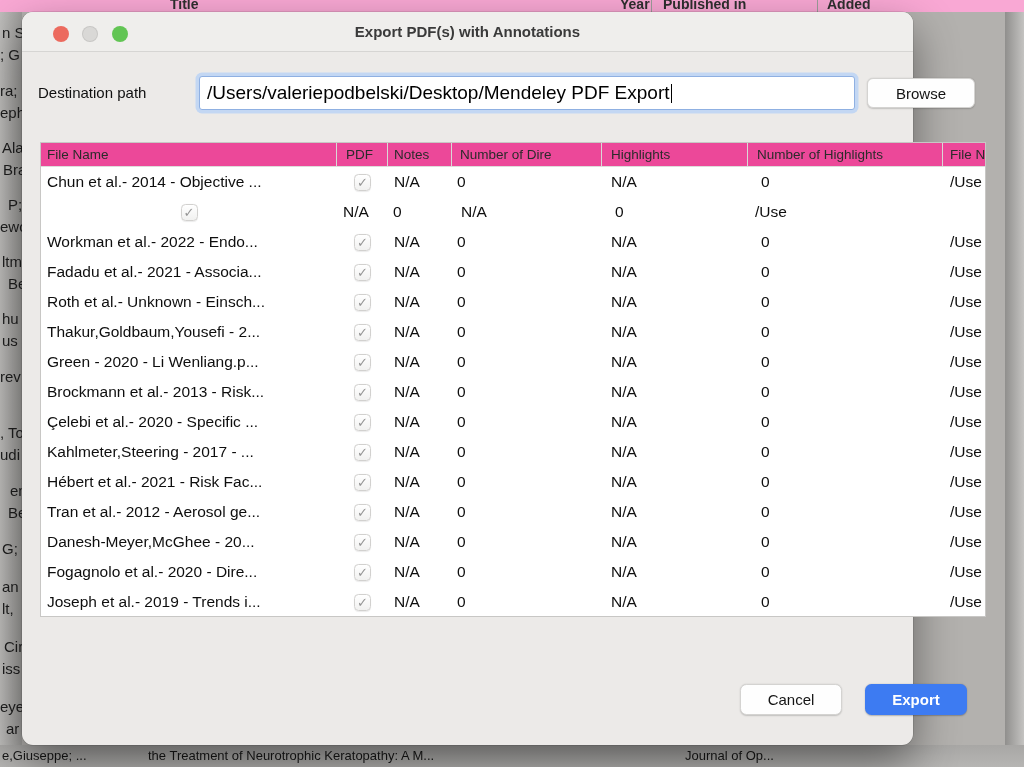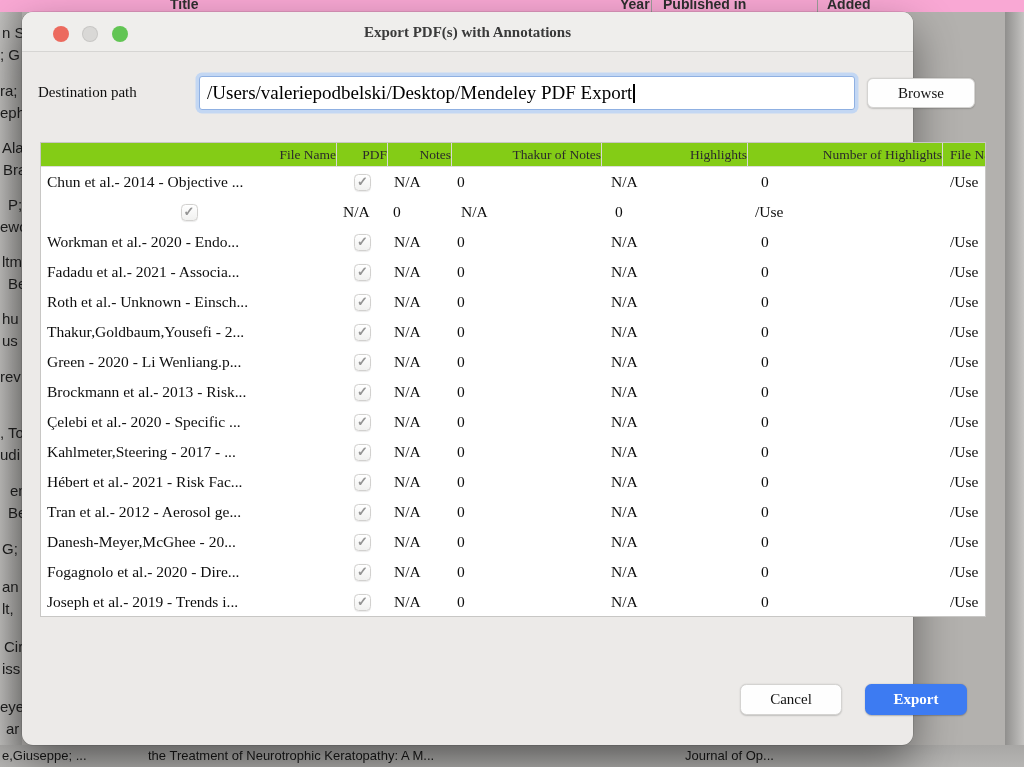--- a/index.html
+++ b/index.html
@@ -11,21 +11,21 @@
   .bg-top .bg-col { position:absolute; top:-4px; font-size:14px; font-weight:600; color:#2f2f2f; white-space:nowrap; }
   .bg-top .bg-sep { position:absolute; top:0; width:1px; height:12px; background:#9e9d9b; }
   .bg-left { position:absolute; left:0; top:12px; width:22px; height:733px; background:linear-gradient(90deg,#bdbcba,#9f9e9c); overflow:hidden; }
   .bg-left .frag { position:absolute; font-size:15px; font-weight:500; color:#1e1e1e; white-space:nowrap; }
   .bg-right { position:absolute; left:1005px; top:12px; width:19px; height:733px; background:linear-gradient(90deg,#908f8d,#c4c3c1); }
   .bg-bottom { position:absolute; left:0; top:745px; width:1024px; height:22px; background:linear-gradient(180deg,#a8a7a5,#b6b5b3); }
   .bg-bottom .bg-txt { position:absolute; top:3px; font-size:13px; font-weight:500; color:#171717; white-space:nowrap; }
 
   
   .dialog { position:absolute; left:22px; top:12px; width:891px; height:733px; background:#eceae8;
-            border-radius:11px; box-shadow:0 18px 45px rgba(0,0,0,.45), 0 0 0 .5px rgba(0,0,0,.18);font-family:Liberation Serif, serif; }
+            border-radius:11px; box-shadow:0 18px 45px rgba(0,0,0,.45), 0 0 0 .5px rgba(0,0,0,.18); }
   .titlebar { position:absolute; left:0; top:0; width:100%; height:40px; border-bottom:1px solid #d6d5d3;
               background:#efeeec; border-radius:11px 11px 0 0; }
   .tl { position:absolute; top:14px; width:16px; height:16px; border-radius:50%; }
   .tl.red   { left:31px; }
   .tl.mid   { left:60px; border:1px solid rgba(0,0,0,.08); }
   .tl.green { left:90px; }
   .dlg-title { position:absolute; left:0; right:0; top:0; height:40px; line-height:40px; text-align:center;
                font-size:15px; font-weight:700; color:#3a3a3a; }
 
   
@@ -35,21 +35,21 @@
                 font-size:19px; color:#000; padding:0 7px; display:flex; align-items:center; white-space:nowrap; overflow:hidden; }
   .caret { display:inline-block; width:1.5px; height:19px; background:#000; margin-left:1px; }
   .btn { display:flex; align-items:center; justify-content:center; background:#fefefe; border:1px solid #d4d3d1;
          border-radius:6px; box-shadow:0 .5px 1.5px rgba(0,0,0,.18); font-size:15px; color:#141414; cursor:default; }
   .browse-btn { position:absolute; left:845px; top:66px; width:108px; height:30px; }
 
   
   .table { position:absolute; left:18px; top:130px; width:946px; height:475px; background:#fff;
            border:1px solid #c8c7c5; overflow:hidden; }
   .grid7 { display:grid; grid-template-columns:296px 51px 64px 150px 146px 195px 42px; }
-  .thead { height:24px; background:#84cc16; border-bottom:1px solid #dddcda;text-align:right; }
+  .thead { height:24px; background:#ec4899; border-bottom:1px solid #dddcda; }
   .hcell { font-size:13.5px; color:#2b2b2b; line-height:23px; white-space:nowrap; overflow:hidden;
            border-right:1px solid #d9d8d6; }
   .hcell:last-child { border-right:none; }
   .trow { height:30px; align-items:center; }
   .tcell { font-size:15.5px; color:#0e0e0e; white-space:nowrap; overflow:hidden; }
   .c1 { padding-left:6px; } .c3 { padding-left:6px; } .c4 { padding-left:5px; }
   .c5 { padding-left:9px; } .c6 { padding-left:13px; } .c7 { padding-left:7px; }
   .h1 { padding-left:6px; } .h2 { padding-left:9px; } .h3 { padding-left:6px; } .h4 { padding-left:8px; }
   .h5 { padding-left:9px; } .h6 { padding-left:9px; } .h7 { padding-left:7px; }
   .cb-wrap { display:flex; justify-content:center; }
@@ -124,21 +124,21 @@
     <span>/Users/valeriepodbelski/Desktop/Mendeley PDF Export</span>
     <span class="caret"></span>
   </div>
   <div class="btn browse-btn">Browse</div>
 
   <div class="table">
     <div class="thead grid7">
         <div class="hcell h1">File Name</div>
         <div class="hcell h2">PDF</div>
         <div class="hcell h3">Notes</div>
-        <div class="hcell h4">Thakur of Notes</div>
+        <div class="hcell h4">Number of Dire</div>
         <div class="hcell h5">Highlights</div>
         <div class="hcell h6">Number of Highlights</div>
         <div class="hcell h7">File Name</div>
       </div>
     <div>
   <div class="trow grid7">
     <div class="tcell c1">Chun et al.- 2014 - Objective ...</div>
     <div class="cb-wrap">
       <span class="checkbox">✓</span>
     </div>
@@ -154,21 +154,21 @@
       <span class="checkbox">✓</span>
     </div>
     <div class="tcell c3">N/A</div>
     <div class="tcell c4">0</div>
     <div class="tcell c5">N/A</div>
     <div class="tcell c6">0</div>
     <div class="tcell c7">/Use</div>
   </div>
 
   <div class="trow grid7">
-    <div class="tcell c1">Workman et al.- 2020 - Endo...</div>
+    <div class="tcell c1">Workman et al.- 2022 - Endo...</div>
     <div class="cb-wrap">
       <span class="checkbox">✓</span>
     </div>
     <div class="tcell c3">N/A</div>
     <div class="tcell c4">0</div>
     <div class="tcell c5">N/A</div>
     <div class="tcell c6">0</div>
     <div class="tcell c7">/Use</div>
   </div>
 

